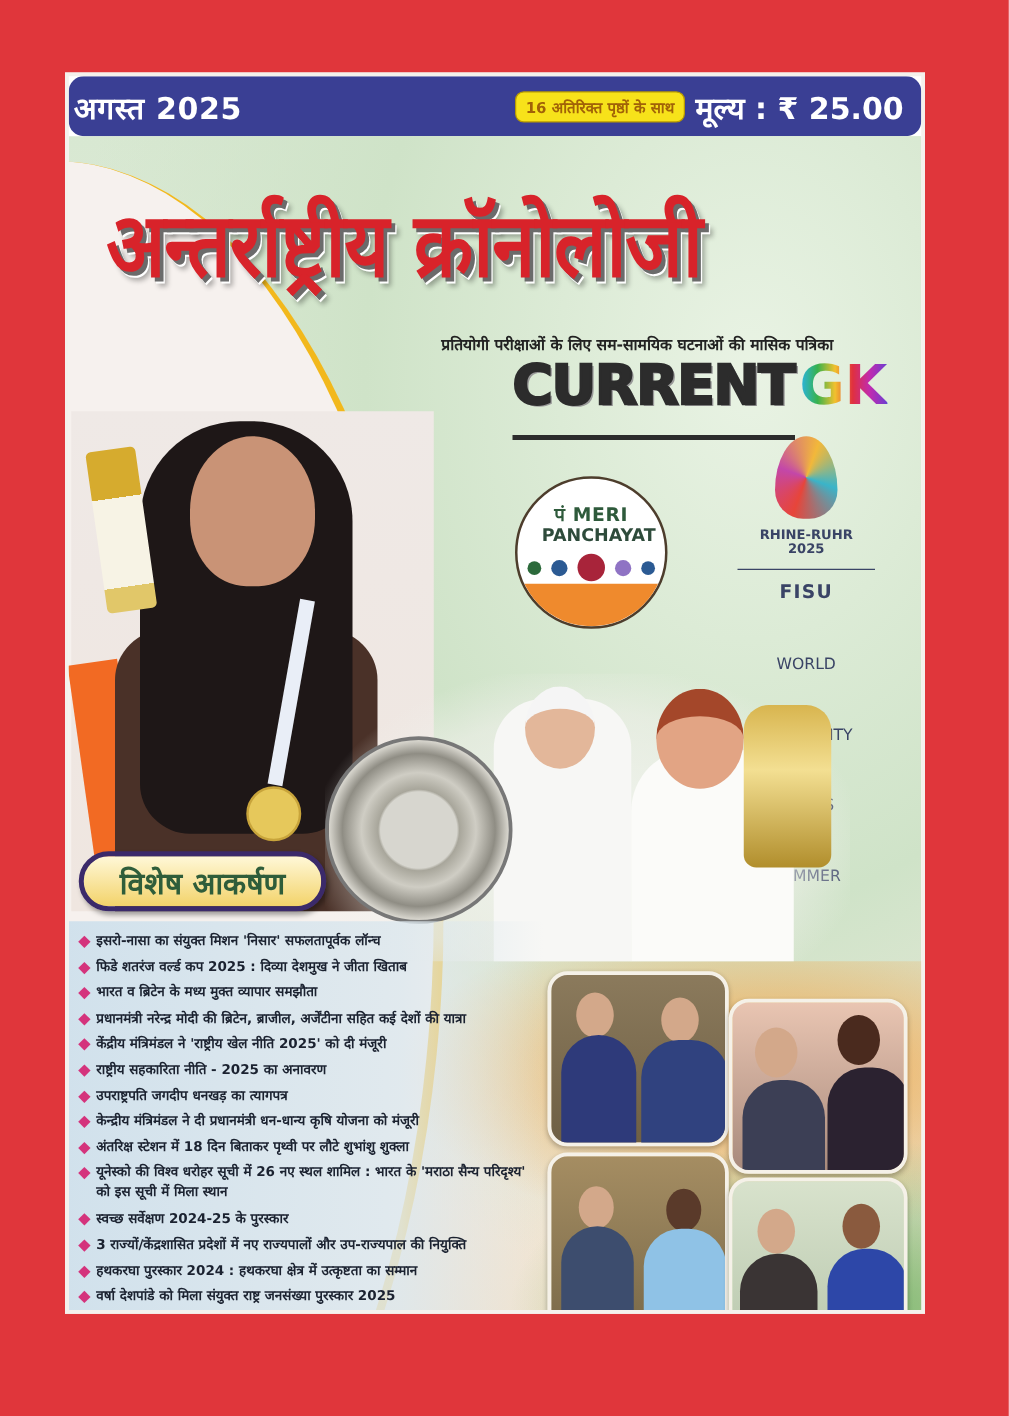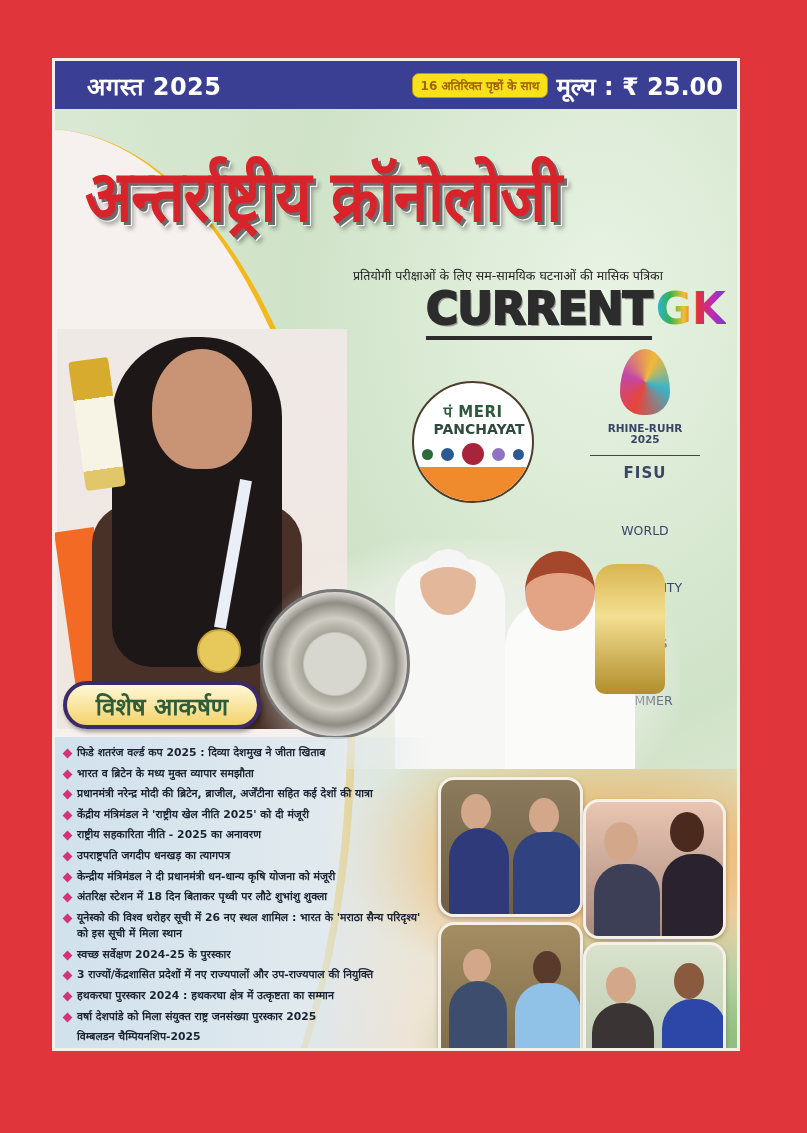--- a/index.html
+++ b/index.html
@@ -6,21 +6,21 @@
   html, body { width: 807px; height: 1133px; overflow: hidden; }
   body { background: #e0363b; font-family: "DejaVu Sans", sans-serif; position: relative; }
 
   .cover {
     position: absolute; left: 52px; top: 58px; width: 688px; height: 993px;
     background: #fff; border: 3px solid #f4f1ec; overflow: hidden;
   }
   .topbar {
     position: absolute; left: 0; top: 0; width: 100%; height: 48px;
     background: #3a3f94; color: #fff; display: flex; align-items: center;
-    justify-content: space-between; padding: 0 14px 0 32px;
+    justify-content: space-between; padding: 0 14px 0 4px; border-radius: 12px;
   }
   .issue { font-size: 24px; font-weight: bold; letter-spacing: 0.5px; }
   .right-top { display: flex; align-items: center; gap: 8px; }
   .extra-badge {
     background: #f7e21a; color: #a16207; font-size: 12px; font-weight: bold;
     padding: 3px 8px; border-radius: 7px; border: 1px solid #b89a00;
   }
   .price { font-size: 24px; font-weight: bold; }
 
   .bg-main {
@@ -44,31 +44,31 @@
 
   .masthead {
     position: absolute; left: 30px; top: 52px; width: 640px;
     font-family: "DejaVu Sans", sans-serif; font-weight: bold;
     font-size: 62px; color: #d8232a; letter-spacing: -1px; line-height: 1;
     text-shadow: 3px 3px 0 #6b6b6b, 4px 4px 0 #fff, 6px 6px 4px rgba(0,0,0,0.3);
     white-space: nowrap; transform: scaleY(1.15); transform-origin: top left;
   }
   .tagline {
     position: absolute; left: 298px; top: 158px; font-size: 12.5px;
-    color: #222; font-weight: normal; white-space: nowrap;
+    color: #222; font-weight: bold; white-space: nowrap;
   }
   .current-gk {
     position: absolute; left: 355px; top: 178px; font-size: 44px; font-weight: 900;
     white-space: nowrap; line-height: 1; font-family: "DejaVu Sans", sans-serif;
   }
   .current-gk .cw {
     color: #2c2c2c; letter-spacing: -1px;
     -webkit-text-stroke: 2px #2c2c2c;
     text-shadow: 2px 2px 0 #999;
-    border-bottom: 4px solid #2c2c2c; padding-bottom: 2px; margin-left: 16px;
+    border-bottom: 4px solid #2c2c2c; padding-bottom: 14px;
   }
   .current-gk .gk {
     background: linear-gradient(90deg, #2ab3e8, #37b24d, #f2c12e, #e0303e, #c02bb0, #6a3fd1);
     -webkit-background-clip: text; background-clip: text; color: transparent;
     margin-left: 4px;
   }
 
   .photo-girl {
     position: absolute; left: 2px; top: 220px; width: 290px; height: 400px;
     background: linear-gradient(180deg, #efe9e6 0%, #efe6e0 100%);
@@ -242,20 +242,21 @@
       <div class="plate"></div>
     </div>
 
     <div class="feature-panel"></div>
 
     <div class="feature-header">
       <span>विशेष आकर्षण</span>
     </div>
 
     <ul class="features">
+      <li><span class="diamond"></span><span>इसरो-नासा का संयुक्त मिशन 'निसार' सफलतापूर्वक लॉन्च</span></li>
       <li><span class="diamond"></span><span>फिडे शतरंज वर्ल्ड कप 2025 : दिव्या देशमुख ने जीता खिताब</span></li>
       <li><span class="diamond"></span><span>भारत व ब्रिटेन के मध्य मुक्त व्यापार समझौता</span></li>
       <li><span class="diamond"></span><span>प्रधानमंत्री नरेन्द्र मोदी की ब्रिटेन, ब्राजील, अर्जेंटीना सहित कई देशों की यात्रा</span></li>
       <li><span class="diamond"></span><span>केंद्रीय मंत्रिमंडल ने 'राष्ट्रीय खेल नीति 2025' को दी मंजूरी</span></li>
       <li><span class="diamond"></span><span>राष्ट्रीय सहकारिता नीति - 2025 का अनावरण</span></li>
       <li><span class="diamond"></span><span>उपराष्ट्रपति जगदीप धनखड़ का त्यागपत्र</span></li>
       <li><span class="diamond"></span><span>केन्द्रीय मंत्रिमंडल ने दी प्रधानमंत्री धन-धान्य कृषि योजना को मंजूरी</span></li>
       <li><span class="diamond"></span><span>अंतरिक्ष स्टेशन में 18 दिन बिताकर पृथ्वी पर लौटे शुभांशु शुक्ला</span></li>
       <li class="two-line" style="width:360px"><span class="diamond"></span><span>यूनेस्को की विश्व धरोहर सूची में 26 नए स्थल शामिल : भारत के 'मराठा सैन्य परिदृश्य' को इस सूची में मिला स्थान</span></li>
       <li><span class="diamond"></span><span>स्वच्छ सर्वेक्षण 2024-25 के पुरस्कार</span></li>

